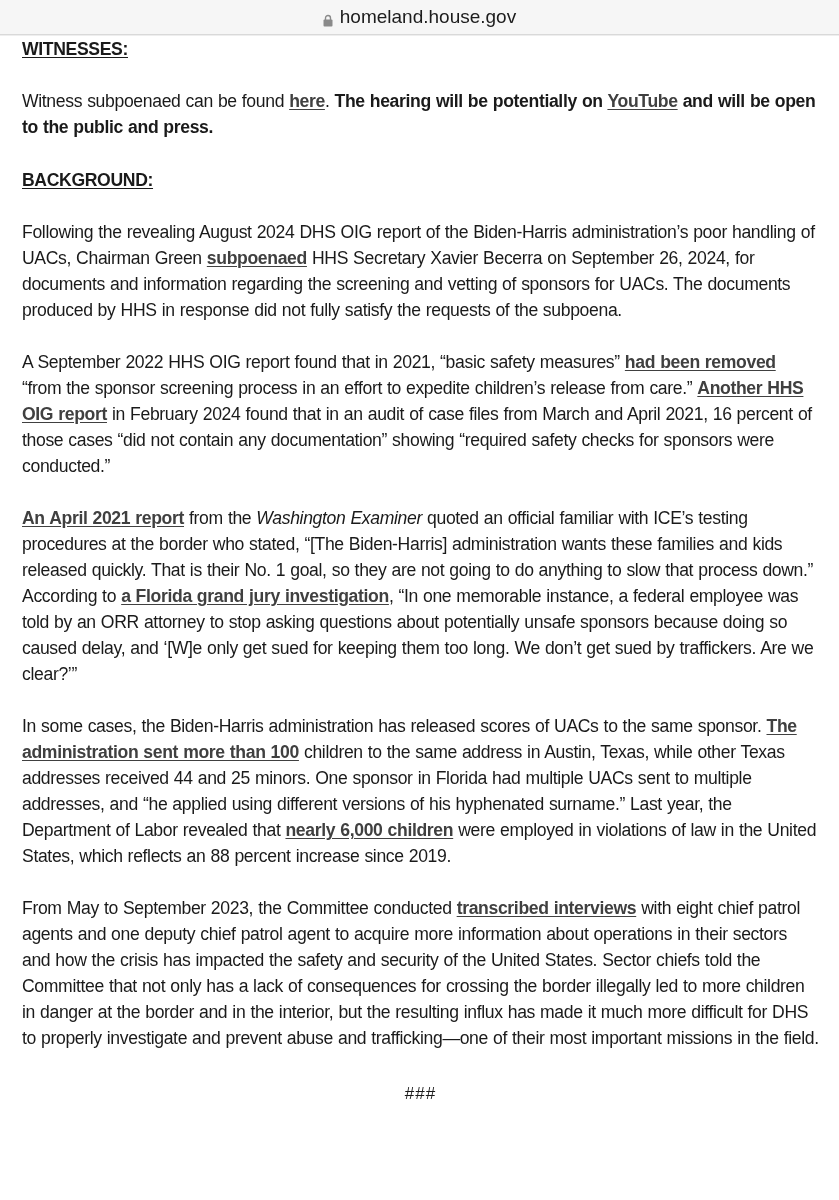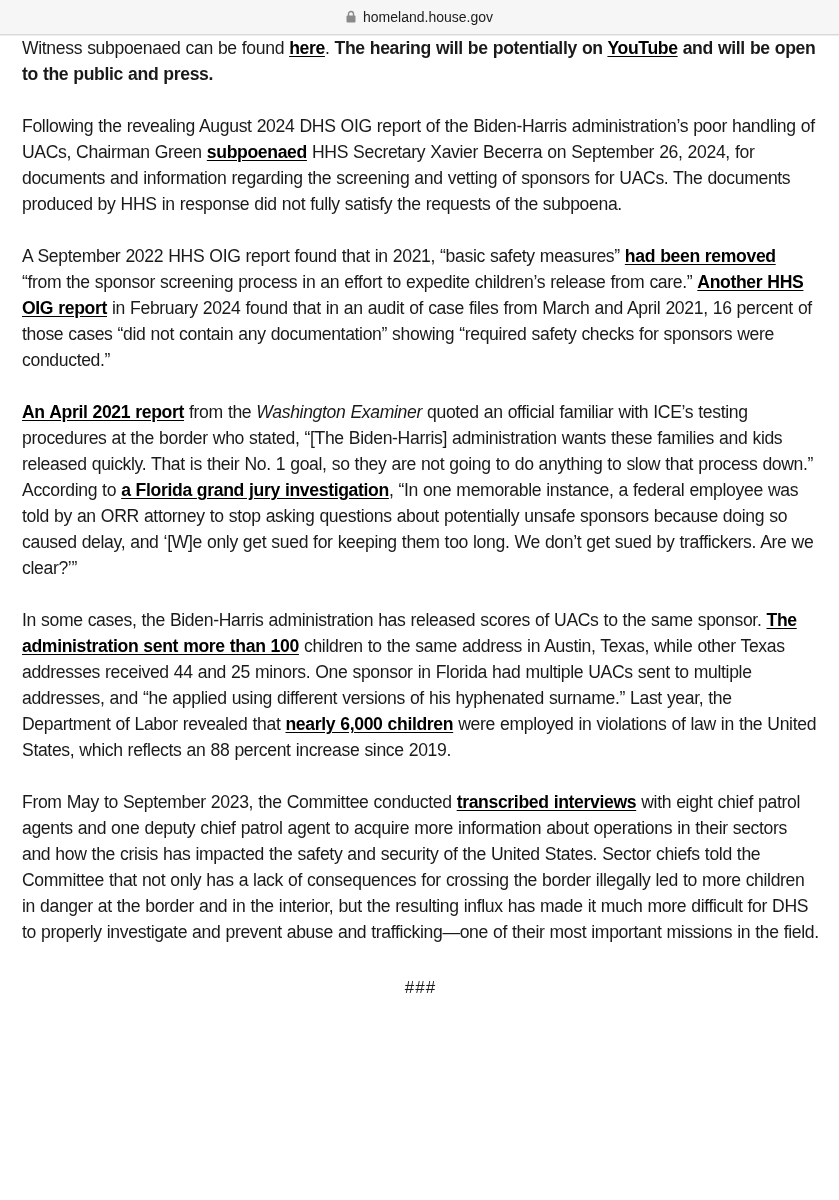--- a/index.html
+++ b/index.html
@@ -8,62 +8,64 @@
     background: #ffffff;
     font-family: "Liberation Sans", sans-serif;
     color: #1a1a1a;
   }
   .urlbar {
     height: 34px;
     background: #f6f6f6;
     border-bottom: 1px solid #d9d9d9;
     box-shadow: 0 1px 0 #eeeeee;
     display: flex; align-items: center; justify-content: center;
-    font-size: 14px; color: #1c1c1c;
+    font-size: 19px; color: #1c1c1c;
   }
   .urlbar .lock { display: inline-block; width: 10px; height: 13px; margin-right: 7px; position: relative; top: -1px; }
   .content {
     padding: 0 20px 0 22px;
     font-size: 17.6px;
     line-height: 26px;
     letter-spacing: -0.35px;
     word-spacing: 0.5px;
   }
   .content p { margin: 0 0 26px 0; }
   .heading {
     font-weight: bold; text-decoration: underline; text-underline-offset: 2px;
     margin: 0; padding-top: 1px;
   }
   .italic { font-style: italic; margin-top: 11px; }
   .bold { font-weight: bold; }
   a.link {
-    color: #000000; font-weight: bold; text-decoration: underline;
+    color: #404040; font-weight: bold; text-decoration: underline;
     text-underline-offset: 2px; cursor: pointer;
   }
   .end { text-align: center; margin-top: 30px; font-size: 17px; letter-spacing: 1px; }
 </style>
 </head>
 <body>
 
 <div class="urlbar">
   <span class="lock">
     <svg width="10" height="13" viewBox="0 0 10 13">
       <path d="M2.5 6 V4 a2.5 2.5 0 0 1 5 0 V6" fill="none" stroke="#8a8a8a" stroke-width="1.4"></path>
       <rect x="0.5" y="5.5" width="9" height="7" rx="1" fill="#8a8a8a"></rect>
     </svg>
   </span>
   <span>homeland.house.gov</span>
 </div>
 
 <div class="content">
 
+  <p class="heading">WITNESSES:</p>
 
 
   <p><span>Witness subpoenaed can be found </span><a class="link">here</a><span>. </span><span class="bold"><span>The hearing will be potentially on </span><a class="link" style="font-weight:bold">YouTube</a><span> and will be open to the public and press.</span></span></p>
 
+  <p class="heading">BACKGROUND:</p>
 
   <p style="margin-top:26px"><span>Following the revealing August 2024 DHS OIG report of the Biden-Harris administration’s poor handling of UACs, Chairman Green </span><a class="link">subpoenaed</a><span> HHS Secretary Xavier Becerra on September 26, 2024, for documents and information regarding the screening and vetting of sponsors for UACs. The documents produced by HHS in response did not fully satisfy the requests of the subpoena.</span></p>
 
   <p><span>A September 2022 HHS OIG report found that in 2021, “basic safety measures” </span><a class="link">had been removed</a><span> “from the sponsor screening process in an effort to expedite children’s release from care.” </span><a class="link">Another HHS OIG report</a><span> in February 2024 found that in an audit of case files from March and April 2021, 16 percent of those cases “did not contain any documentation” showing “required safety checks for sponsors were conducted.”</span></p>
 
   <p><a class="link">An April 2021 report</a><span> from the </span><span class="italic">Washington Examiner</span><span> quoted an official familiar with ICE’s testing procedures at the border who stated, “[The Biden-Harris] administration wants these families and kids released quickly. That is their No. 1 goal, so they are not going to do anything to slow that process down.” According to </span><a class="link">a Florida grand jury investigation</a><span>, “In one memorable instance, a federal employee was told by an ORR attorney to stop asking questions about potentially unsafe sponsors because doing so caused delay, and ‘[W]e only get sued for keeping them too long. We don’t get sued by traffickers. Are we clear?’”</span></p>
 
   <p><span>In some cases, the Biden-Harris administration has released scores of UACs to the same sponsor. </span><a class="link">The administration sent more than 100</a><span> children to the same address in Austin, Texas, while other Texas addresses received 44 and 25 minors. One sponsor in Florida had multiple UACs sent to multiple addresses, and “he applied using different versions of his hyphenated surname.” Last year, the Department of Labor revealed that </span><a class="link">nearly 6,000 children</a><span> were employed in violations of law in the United States, which reflects an 88 percent increase since 2019.</span></p>
 
   <p><span>From May to September 2023, the Committee conducted </span><a class="link">transcribed interviews</a><span> with eight chief patrol agents and one deputy chief patrol agent to acquire more information about operations in their sectors and how the crisis has impacted the safety and security of the United States. Sector chiefs told the Committee that not only has a lack of consequences for crossing the border illegally led to more children in danger at the border and in the interior, but the resulting influx has made it much more difficult for DHS to properly investigate and prevent abuse and trafficking—one of their most important missions in the field.</span></p>

